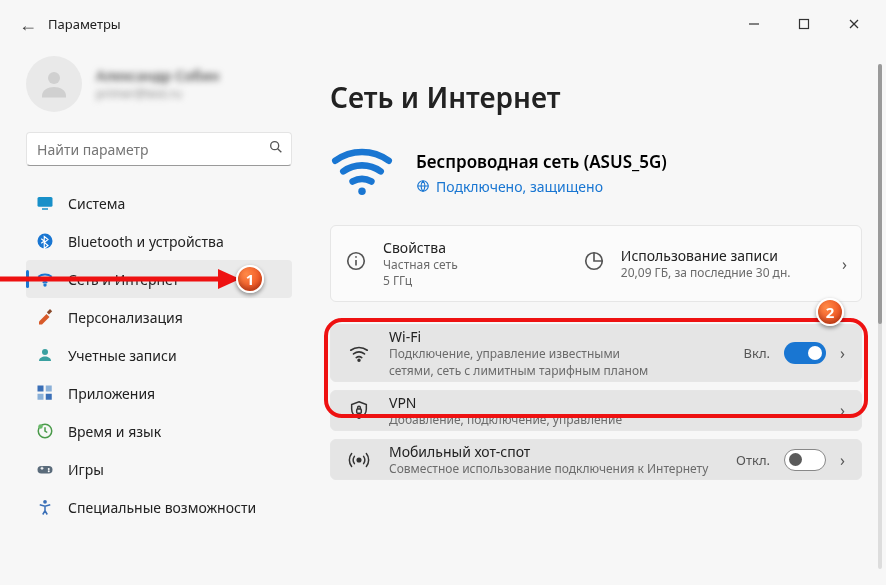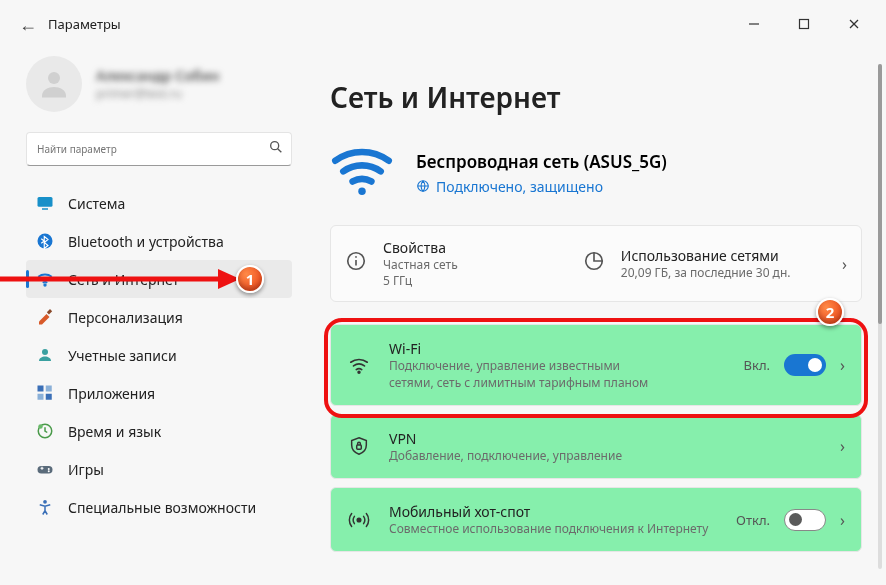--- a/index.html
+++ b/index.html
@@ -15,21 +15,21 @@
 
   .sidebar { width: 310px; padding: 8px 18px 0 26px; overflow-y: hidden; }
   .profile { display: flex; align-items: center; gap: 14px; margin-bottom: 20px; height: 56px; }
   .avatar { width: 56px; height: 56px; border-radius: 50%; background: #e9e9e9; display:flex; align-items:center; justify-content:center; }
   .avatar svg { width: 36px; height: 36px; fill: #d0d0d0; }
   .profile-text { filter: blur(3px); }
   .profile-name { font-size: 14px; font-weight: 600; color: #555; }
   .profile-email { font-size: 12px; color: #888; }
 
   .search { position: relative; margin-bottom: 18px; }
-  .search input { width: 100%; height: 34px; border: 1px solid #e4e4e4; border-bottom: 1.5px solid #9a9a9a; border-radius: 4px; padding: 0 32px 0 10px; font-size: 10px; background: #fff; }
+  .search input { width: 100%; height: 34px; border: 1px solid #e4e4e4; border-bottom: 1.5px solid #9a9a9a; border-radius: 4px; padding: 0 32px 0 10px; font-size: 14px; background: #fff; }
   .search .s-icon { position: absolute; right: 8px; top: 50%; transform: translateY(-50%); color: #555; }
 
   .nav { list-style: none; position: relative; }
   .nav li { height: 38px; display: flex; align-items: center; gap: 14px; padding: 0 10px; border-radius: 4px; cursor: pointer; font-size: 14px; color: #222; position: relative; }
   .nav li.selected { background: #eaeaea; }
   .nav li.selected::before { content:""; position:absolute; left:0; top:10px; bottom:10px; width:3px; background:#1976d2; border-radius:2px; }
   .nav-icon { width: 18px; height: 18px; display:flex; align-items:center; justify-content:center; }
 
   .red-arrow { position:absolute; left:-26px; width: 240px; height: 38px; pointer-events:none; }
 
@@ -46,21 +46,21 @@
 
   .two-up { display:flex; gap: 24px; border:1px solid #e6e6e6; border-radius:6px; padding: 12px 14px; background:#fbfbfb; align-items:center; margin-bottom:22px; }
   .two-col { display:flex; align-items:center; gap:16px; flex:1; }
   .two-col .ico { color:#555; }
   .col-title { font-size:14px; color:#222; }
   .col-sub { font-size:12px; color:#6b6b6b; line-height:1.35; }
   .chev { color:#555; font-size:16px; }
 
   .settings-block { position: relative; }
 
-  .card { display:flex; align-items:center; gap:18px; border:1px solid #e6e6e6; border-radius:6px; padding: 14px 16px; background:#86efac; margin-bottom:8px; cursor:pointer; }
+  .card { display:flex; align-items:center; gap:18px; border:1px solid #e6e6e6; border-radius:6px; padding: 2px 16px; background:#e5e5e5; margin-bottom:8px; cursor:pointer; }
   .card .ico { width:24px; color:#333; display:flex; align-items:center; justify-content:center; }
   .card-body { flex:1; }
   .card-title { font-size:14px; color:#222; }
   .card-sub { font-size:12px; color:#6b6b6b; line-height:1.35; }
   .card-tail { display:flex; align-items:center; gap:14px; color:#555; }
   .tail-label { font-size:13px; }
 
   .toggle { width:42px; height:22px; border-radius:11px; position:relative; }
   .toggle.on { background:#1976d2; }
   .toggle.off { background:#fff; border:1.5px solid #888; }
@@ -260,21 +260,21 @@
           <div class="col-sub">Частная сеть</div>
           <div class="col-sub">5 ГГц</div>
         </div>
       </div>
       <div class="two-col" style="flex:1.1">
         <span class="ico"><svg width="22" height="22" viewBox="0 0 24 24" fill="none" stroke="#555" stroke-width="1.8">
               <circle cx="12" cy="12" r="9"></circle>
               <path d="M12 3v9h9"></path>
             </svg></span>
         <div>
-          <div class="col-title">Использование сетями</div>
+          <div class="col-title">Использование записи</div>
           <div class="col-sub">20,09 ГБ, за последние 30 дн.</div>
         </div>
       </div>
       <span class="chev">›</span>
     </div>
 
     <div class="settings-block">
       <div class="red-frame" style="left:-6px; top:-6px; right:-6px; height:100px;"></div>
       <div class="marker" style="right:18px; top:-26px;">
           <span>2</span>

